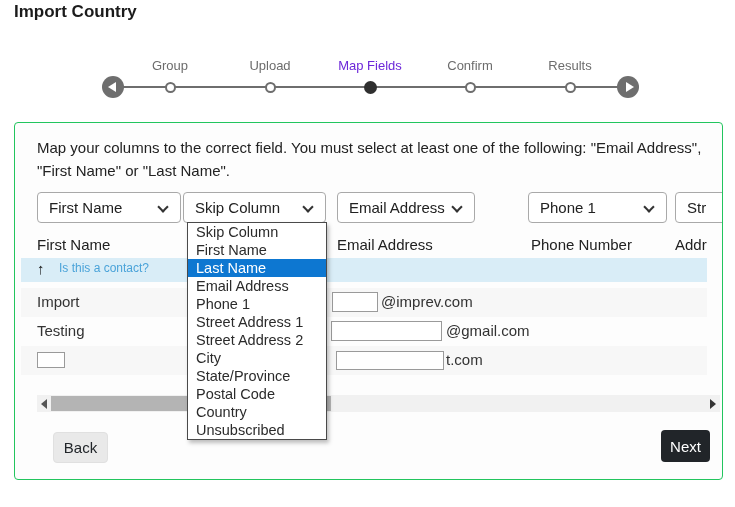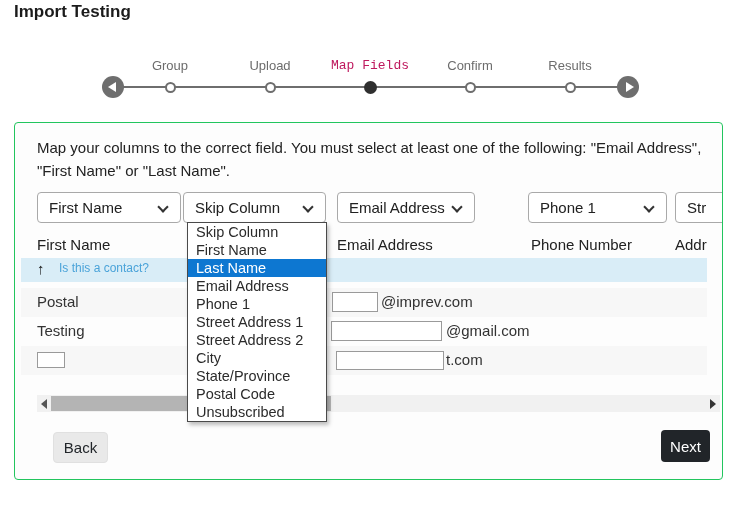--- a/index.html
+++ b/index.html
@@ -9,21 +9,21 @@
     font-family: "Liberation Sans", sans-serif; color:#212121;
     overflow: hidden; background:#fff;
   }
   .abs { position:absolute; }
 
   
   #page-title { left:14px; top:2px; font-size:17px; font-weight:bold; color:#1b1b1b; }
 
   
   .step-label { top:58px; transform:translateX(-50%); font-size:13px; color:#6c6c6c; white-space:nowrap; }
-  .step-label.active { color:#be185d;font-family:Liberation Mono, monospace; }
+  .step-label.active { color:#6d28d9; }
   #step-line { left:113px; top:86px; width:515px; height:2px; background:#6e6e6e; }
   .nav-circle { width:22px; height:22px; border-radius:50%; background:#6e6e6e; top:76px; }
   .tri { position:absolute; width:0; height:0; border-top:5px solid transparent; border-bottom:5px solid transparent; top:6px; }
   .tri-left  { border-right:8px solid #fff; left:6px; }
   .tri-right { border-left:8px solid #fff; left:9px; }
   .dot { width:11px; height:11px; border-radius:50%; background:#fff; border:2px solid #6e6e6e; top:82px; }
   .dot.active { width:13px; height:13px; background:#2f2f2f; border:none; top:81px; }
 
   
   #panel { left:14px; top:122px; width:709px; height:358px; background:#fdfdfd;
@@ -65,21 +65,21 @@
              box-shadow:2px 3px 4px rgba(0,0,0,0.25); z-index:10; }
   .dd-option { height:18px; line-height:18px; font-size:14.5px; color:#2b2b2b; padding-left:8px;
                white-space:nowrap; cursor:default; }
   .dd-option.highlighted { background:#0d77d1; color:#fff; }
 </style>
 </head>
 <body>
 
 <div id="app">
 
-  <div class="abs" id="page-title">Import Testing</div>
+  <div class="abs" id="page-title">Import Country</div>
 
   <div>
     <span class="abs step-label" style="left:170px">Group</span>
     <span class="abs step-label" style="left:270px">Upload</span>
     <span class="abs step-label active" style="left:370px">Map Fields</span>
     <span class="abs step-label" style="left:470px">Confirm</span>
     <span class="abs step-label" style="left:570px">Results</span>
 
     <div class="abs" id="step-line"></div>
 
@@ -125,21 +125,21 @@
     <span class="abs col-header" style="left:322px">Email Address</span>
     <span class="abs col-header" style="left:516px">Phone Number</span>
     <span class="abs col-header" style="left:660px">Addr</span>
 
     <div class="abs" id="info-row">
       <span id="up-arrow">↑</span>
       <span id="info-link">Is this a contact?</span>
     </div>
 
     <div class="abs data-row odd" style="top:165px">
-      <span class="fn-cell">Postal</span>
+      <span class="fn-cell">Import</span>
       <div class="redact-box" style="left:311px;top:4px;width:46px;height:20px"></div>
       <span class="email-suffix" style="left:360px">@imprev.com</span>
     </div>
     <div class="abs data-row" style="top:194px">
       <span class="fn-cell">Testing</span>
       <div class="redact-box" style="left:310px;top:4px;width:111px;height:20px"></div>
       <span class="email-suffix" style="left:425px">@gmail.com</span>
     </div>
     <div class="abs data-row odd" style="top:223px">
       <div class="redact-box" style="left:16px;top:6px;width:28px;height:16px"></div>
@@ -161,17 +161,18 @@
       <div class="dd-option">Skip Column</div>
       <div class="dd-option">First Name</div>
       <div class="dd-option highlighted">Last Name</div>
       <div class="dd-option">Email Address</div>
       <div class="dd-option">Phone 1</div>
       <div class="dd-option">Street Address 1</div>
       <div class="dd-option">Street Address 2</div>
       <div class="dd-option">City</div>
       <div class="dd-option">State/Province</div>
       <div class="dd-option">Postal Code</div>
+      <div class="dd-option">Country</div>
       <div class="dd-option">Unsubscribed</div>
     </div>
 
   </div>
 </div>
 
 </body></html>

